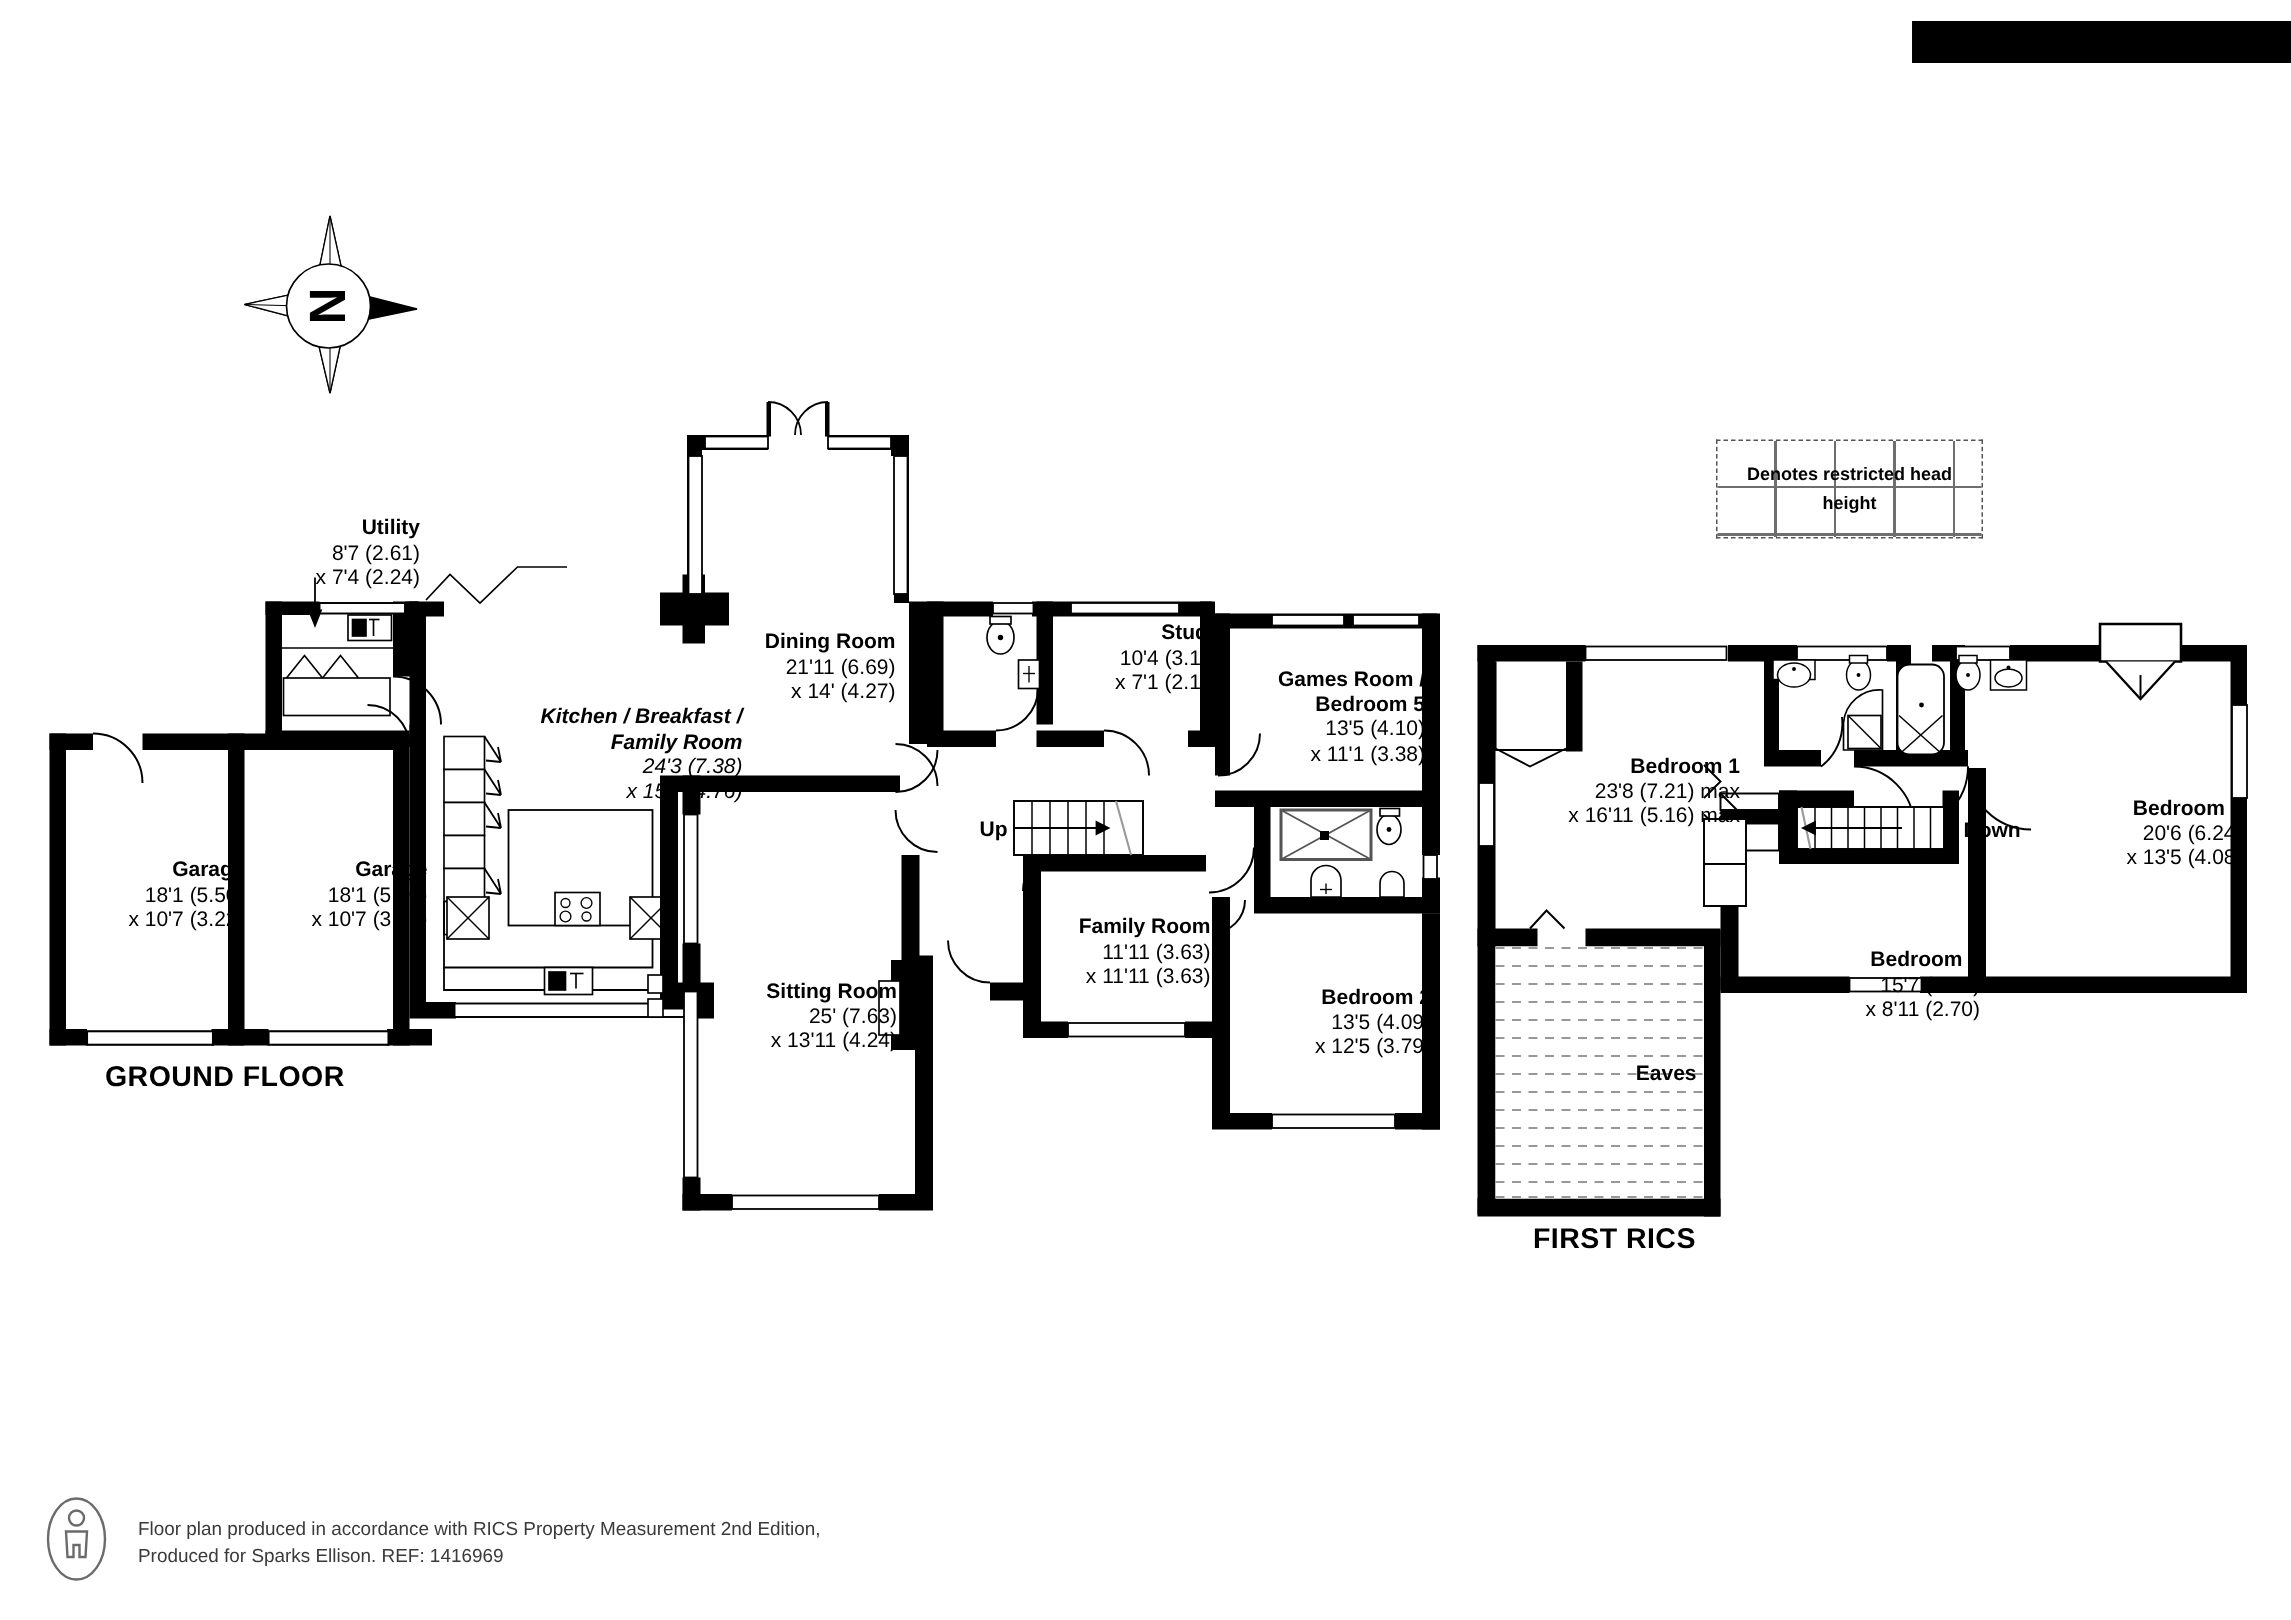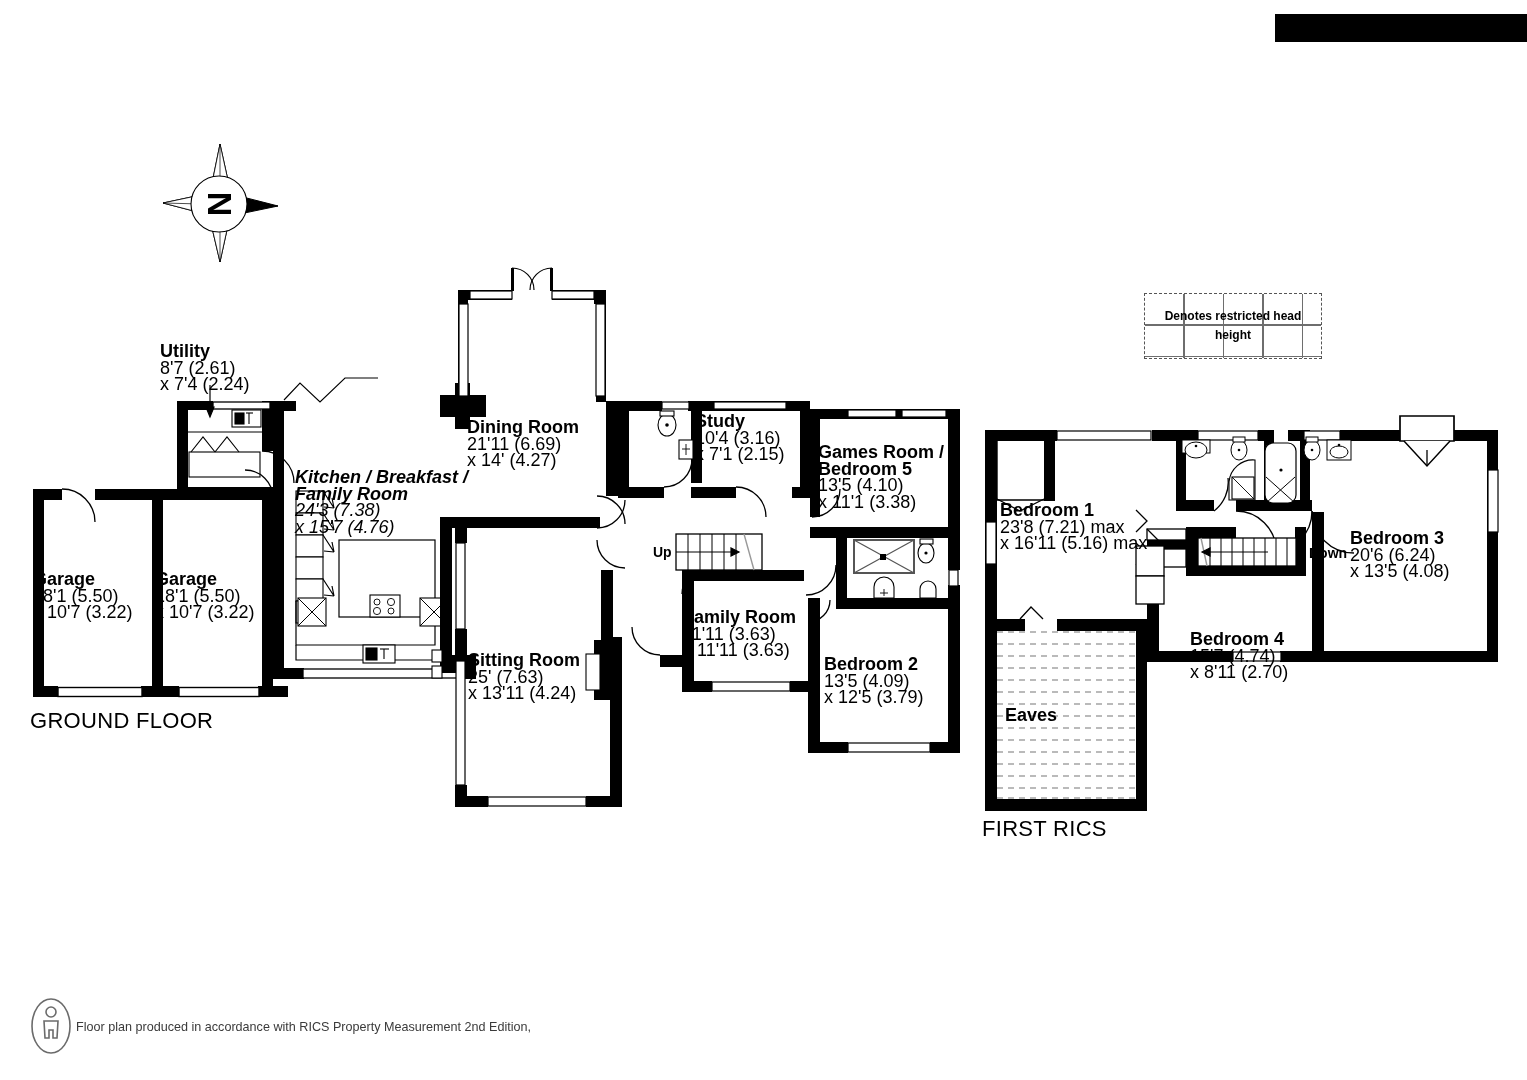--- a/index.html
+++ b/index.html
@@ -19,27 +19,27 @@
     letter-spacing:.1px;
   }
   #area-summary .line{white-space:nowrap;}
   #area-summary .note{
     font-size:14.5px; line-height:20px; margin-top:7px; color:#000;
   }
 
   
   .floor-caption{
     position:absolute;
-    font-size:22px; font-weight:normal; letter-spacing:.3px;
+    font-size:19px; font-weight:bold; letter-spacing:.3px;margin-left:40px;
   }
 
   
   .room{
-    position:absolute; text-align:left;
-    font-size:18px; line-height:16.6px;
+    position:absolute; text-align:right;
+    font-size:14px; line-height:16.6px;
     white-space:nowrap;
   }
   .room .nm{font-weight:bold;}
   .tiny-label{
     position:absolute;font-size:14px;font-weight:bold;
   }
 
   
   #rhh{
     position:absolute;left:1144px;top:293px;width:178px;height:66px;
@@ -54,21 +54,21 @@
     opacity:.85;
   }
   #rhh .txt{
     position:absolute;inset:0;display:flex;align-items:center;justify-content:center;
     text-align:center;font-size:12px;font-weight:bold;line-height:19px;
   }
 
   
   #footer{position:absolute;left:30px;top:997px;display:flex;align-items:center;}
   #footer .txt{
-    margin-left:4px;font-size:12.6px;line-height:17.6px;color:#3a3a3a;
+    margin-left:20px;font-size:12.6px;line-height:17.6px;color:#3a3a3a;
   }
   .line{position:absolute;background:#000;}
 
   svg.overlay{position:absolute;left:0;top:0;width:1527px;height:1080px;pointer-events:none;}
 </style>
 </head>
 <body>
 
 <div id="area-summary">
   <div class="line">Ground Floor = 2057 sq ft / 191.1 sq m</div>
@@ -722,14 +722,15 @@
 <div id="footer">
   <div>
     <svg width="42" height="58" viewBox="0 0 42 58">
       <ellipse cx="21" cy="29" rx="19" ry="27" fill="none" stroke="#6b6b6b" stroke-width="1.6"></ellipse>
       <circle cx="21" cy="15" r="5" fill="none" stroke="#6b6b6b" stroke-width="1.6"></circle>
       <path d="M14 24 L28 24 L27 41 L23 41 L23 33 L19 33 L19 41 L15 41 Z" fill="none" stroke="#6b6b6b" stroke-width="1.6"></path>
     </svg>
   </div>
   <div class="txt">
     <div>Floor plan produced in accordance with RICS Property Measurement 2nd Edition,</div>
+    <div>Produced for Sparks Ellison.   REF: 1416969</div>
   </div>
 </div>
 
 </body></html>

